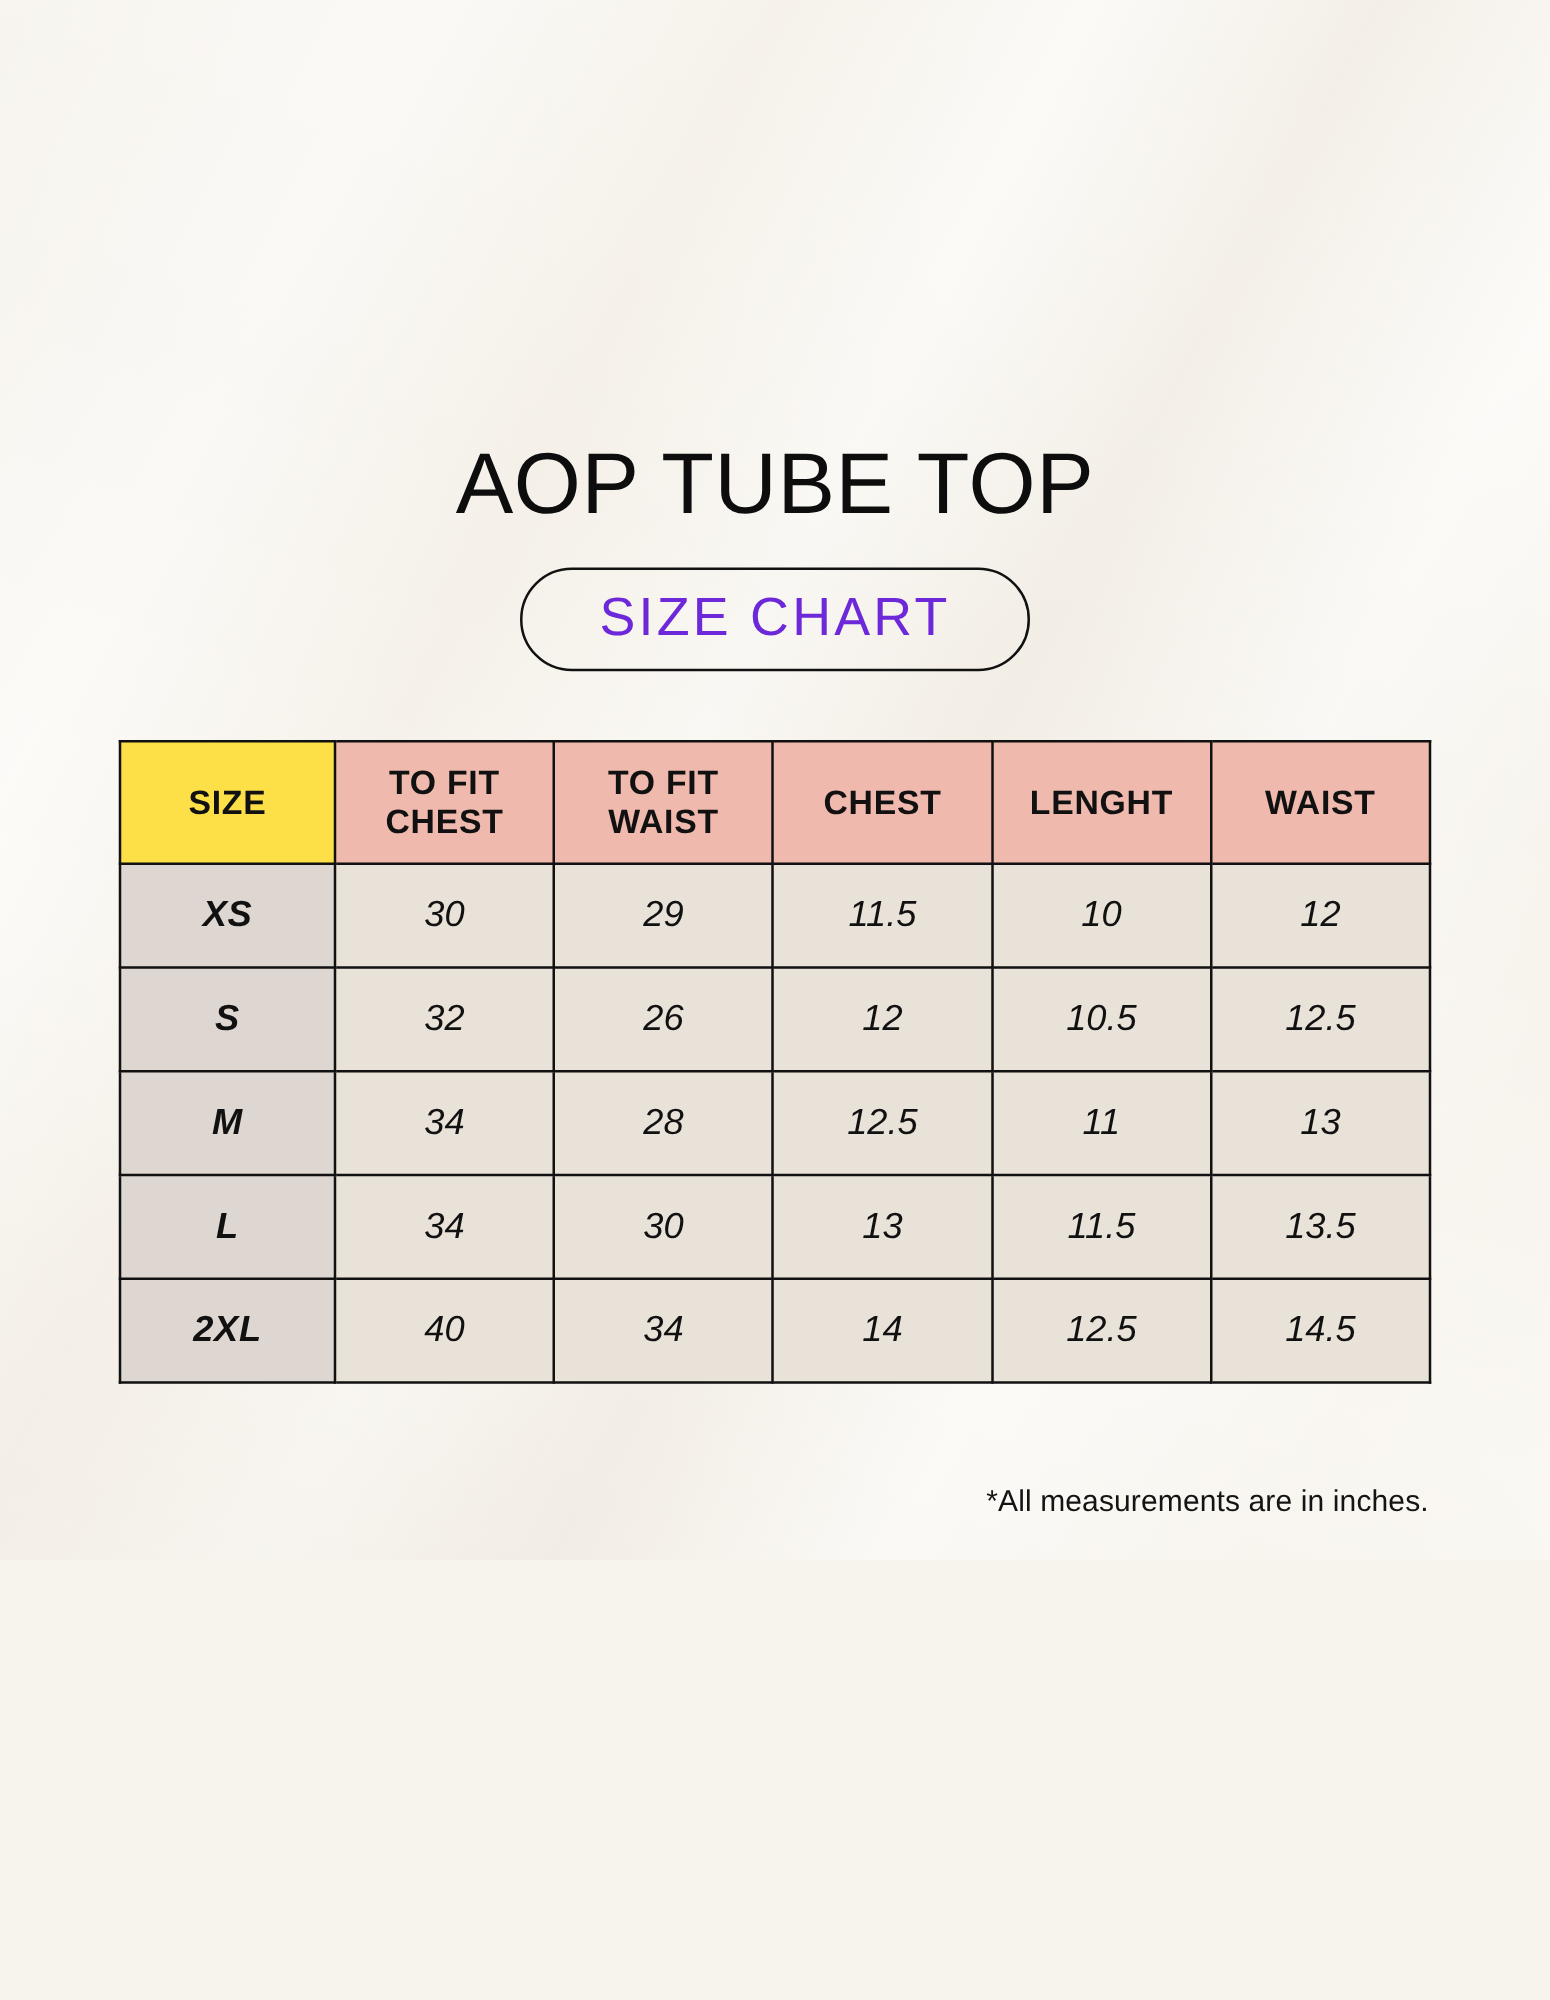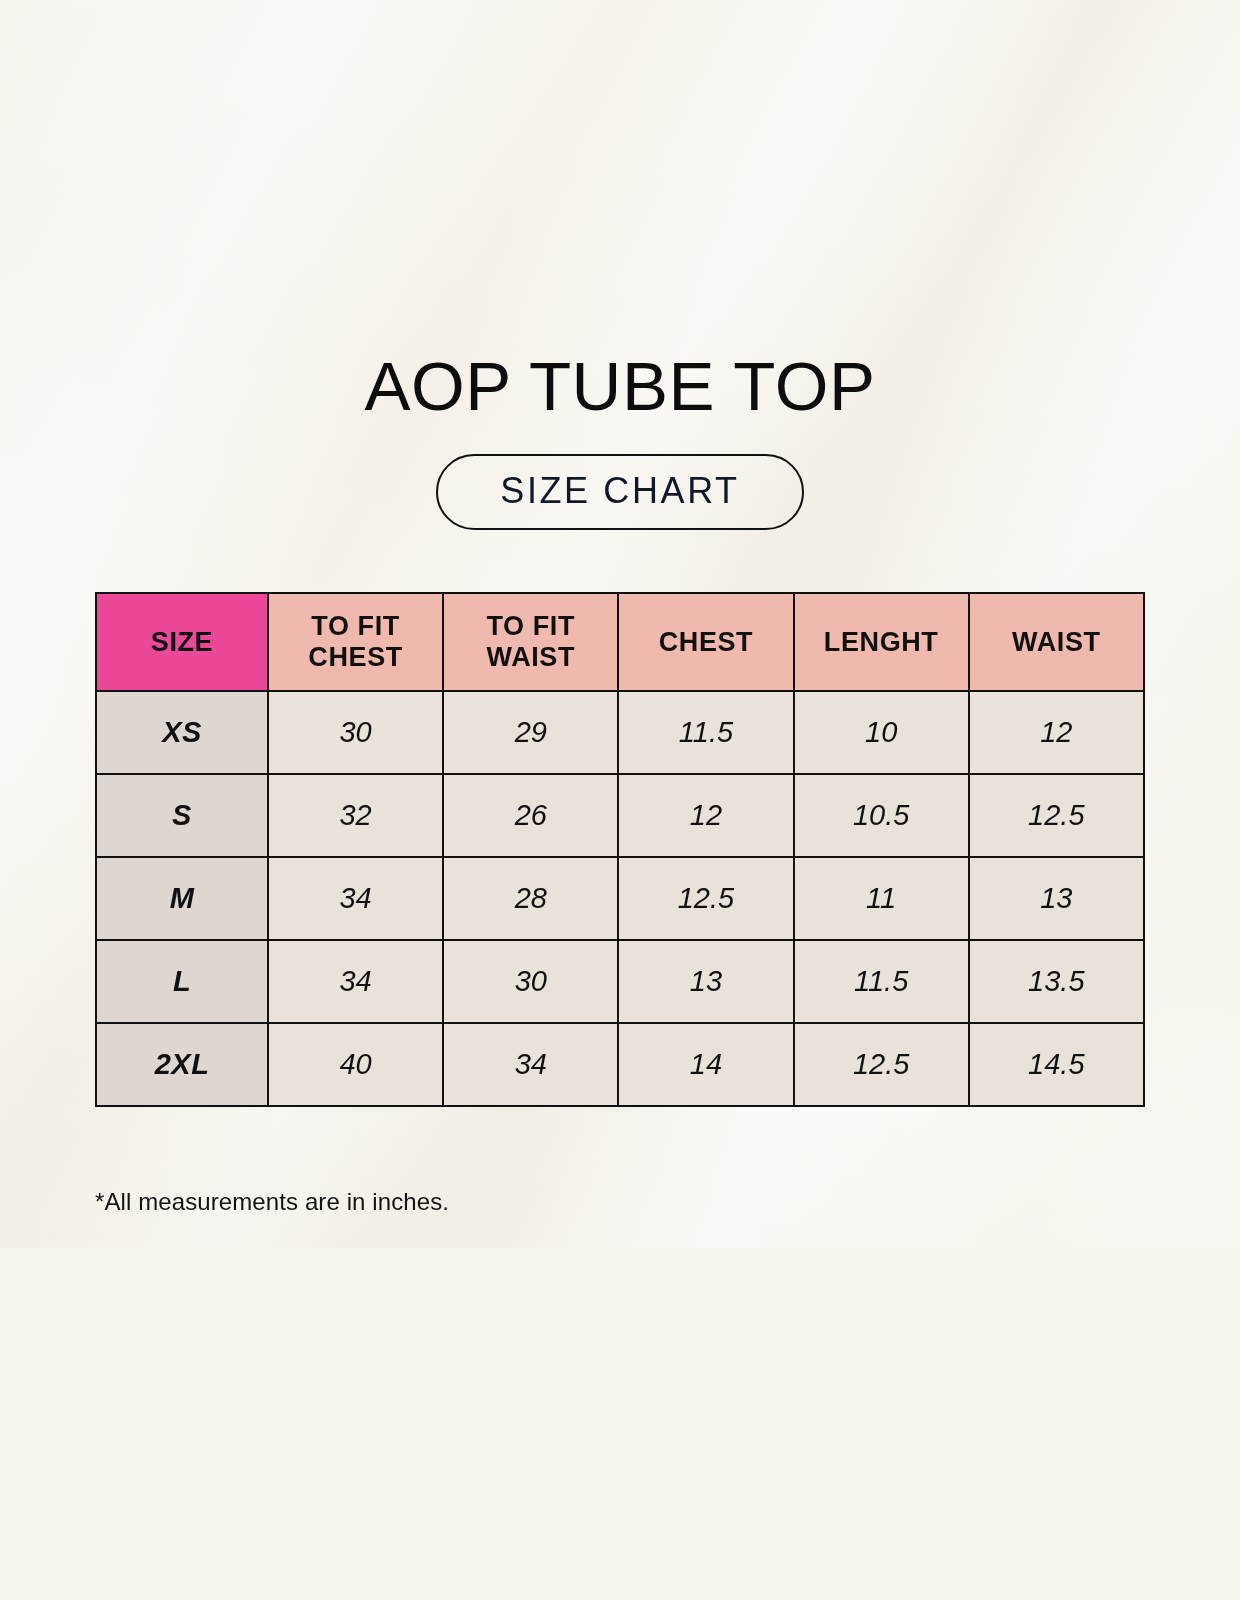--- a/index.html
+++ b/index.html
@@ -66,24 +66,24 @@
     line-height: 1.0;
     margin: 0;
     white-space: nowrap;
   }
   #size-chart-pill {
     display: inline-block;
     margin-top: 33px;
     padding: 17px 62px 19px;
     border: 2.5px solid #111111;
     border-radius: 60px;
-    font-size: 36px;
+    font-size: 43px;
     font-weight: 500;
     letter-spacing: 2.6px;
-    color: #0f172a;
+    color: #6d28d9;
     line-height: 1.0;
     background: transparent;
   }
 
   
   #size-table-wrap {
     position: absolute;
     left: 95px;
     top: 592px;
     width: 1048px;
@@ -109,21 +109,21 @@
 
   
   tr.header-row th {
     height: 96px;
     font-size: 27px;
     font-weight: 700;
     letter-spacing: 0.6px;
     line-height: 1.14;
   }
   th.size-head {
-    background-color: #ec4899;
+    background-color: #fde047;
   }
   th.pink-head {
     background-color: #efb9ad;
   }
   th .hl {
     display: block;
   }
 
   
   tbody tr td {
@@ -139,20 +139,21 @@
     font-size: 29px;
     letter-spacing: 0.5px;
   }
 
   
   #footnote {
     position: absolute;
     top: 1188px;
     left: 95px;
     width: 1048px;
+    text-align: right;
     font-size: 24px;
     font-weight: 500;
     letter-spacing: 0.1px;
     color: #141414;
   }
 </style>
 </head>
 <body>
 
 <div id="page">

